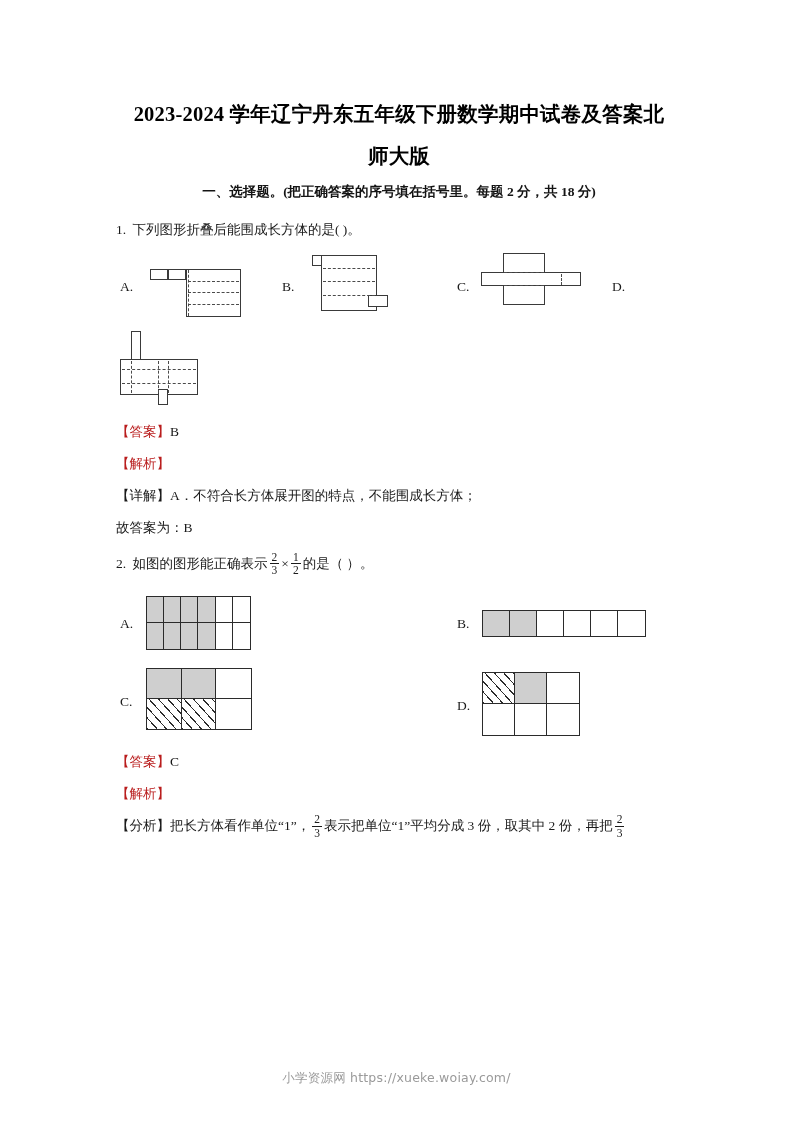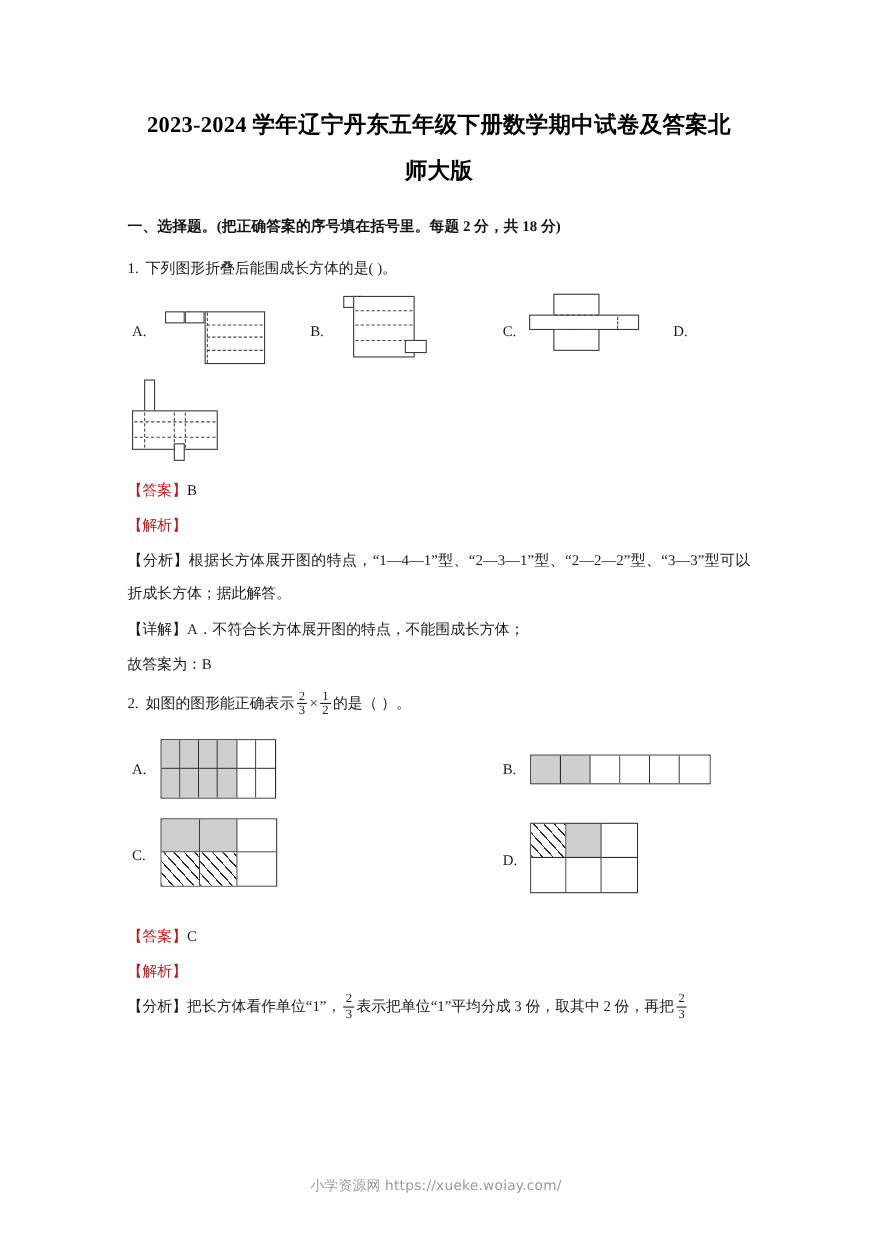--- a/index.html
+++ b/index.html
@@ -37,24 +37,25 @@
     letter-spacing: 0.2px;
     color: #000;
     margin: 0 0 4px 0;
     font-family: "Liberation Serif", "DejaVu Serif", serif;
   }
 
   
   .section-head {
     font-size: 13.5px;
     font-weight: bold;
-    margin-top: 20px;
+    margin-top: 6px;
     margin-bottom: 14px;
     line-height: 22px;
     color: #141414;
+    text-align: center;
   }
 
   
   .q-line {
     font-size: 13.5px;
     line-height: 26px;
     margin: 6px 0 4px 0;
     color: #1a1a1a;
   }
   .q-num { margin-right: 3px; }
@@ -228,23 +229,20 @@
     </div>
 
     <div class="para">
       <span class="tag">【答案】</span><span class="tag-dark">B</span>
     </div>
 
     <div class="para">
       <span class="tag">【解析】</span>
     </div>
 
-    <div class="para">
-      <span>【分析】</span><span>根据长方体展开图的特点，“1—4—1”型、“2—3—1”型、“2—2—2”型、“3—3”型可以折成长方体；据此解答。</span>
-    </div>
 
     <div class="para">
       <span>【详解】</span><span>A．不符合长方体展开图的特点，不能围成长方体；</span>
     </div>
     <div class="para">故答案为：B</div>
 
     <div class="q-line" style="margin-top:8px;">
       <span class="q-num">2.</span>
       <span>如图的图形能正确表示</span><span class="frac">
           <span class="num">2</span>
@@ -298,21 +296,21 @@
       <div class="gridfig" id="q2-fig-d" style="position:absolute; left:366px; top:6px; width:98px; height:64px; grid-template-columns:repeat(3,1fr); grid-template-rows:repeat(2,1fr);">
           <div class="gcell hatch"></div>
           <div class="gcell gray"></div>
           <div class="gcell last-col"></div>
           <div class="gcell last-row"></div>
           <div class="gcell last-row"></div>
           <div class="gcell last-col last-row"></div>
         </div>
     </div>
 
-    <div class="para" style="margin-top:22px;">
+    <div class="para" style="margin-top:9px;">
       <span class="tag">【答案】</span><span class="tag-dark">C</span>
     </div>
 
     <div class="para">
       <span class="tag">【解析】</span>
     </div>
 
     <div class="para">
       <span>【分析】</span><span>把长方体看作单位“1”，</span><span class="frac">
           <span class="num">2</span>

